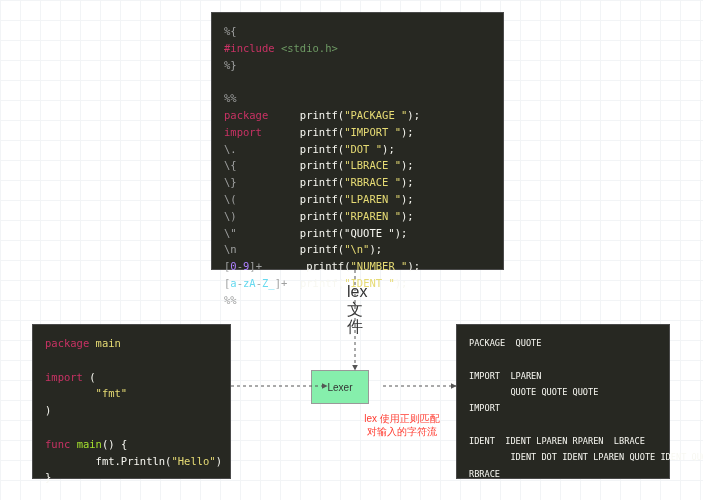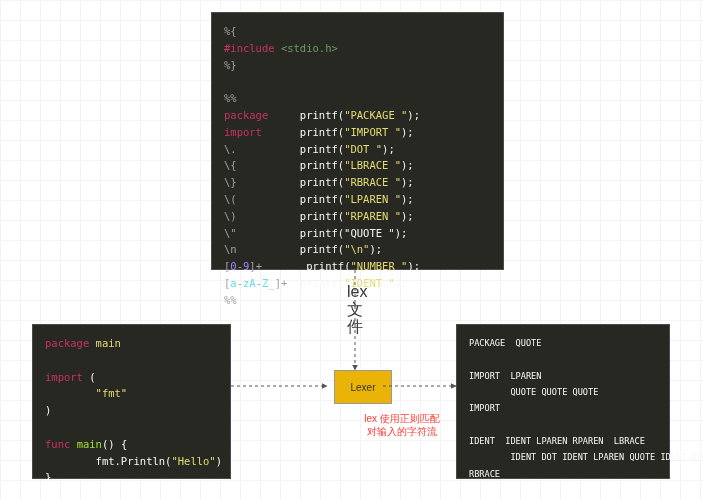--- a/index.html
+++ b/index.html
@@ -42,25 +42,25 @@
   .c-string    { color: #e6db74; }
   .c-num       { color: #ae81ff; }
   .c-ident     { color: #66d9ef; }
   .c-typename  { color: #a6e22e; }
   .c-plain     { color: #f8f8f2; }
   .c-funcdef   { color: #f8f8f2; }
   .c-pkgname   { color: #e6db74; }
 
   .lexer-box {
     position: absolute;
-    left: 334px;
+    left: 311px;
     top: 370px;
     width: 56px;
     height: 32px;
-    background: #eab308;
+    background: #86efac;
     border: 1px solid #999;
     display: flex;
     align-items: center;
     justify-content: center;
     font-family: -apple-system, BlinkMacSystemFont, "Segoe UI", sans-serif;
     font-size: 10px;
     color: #333;
   }
 
   .vlabel {

